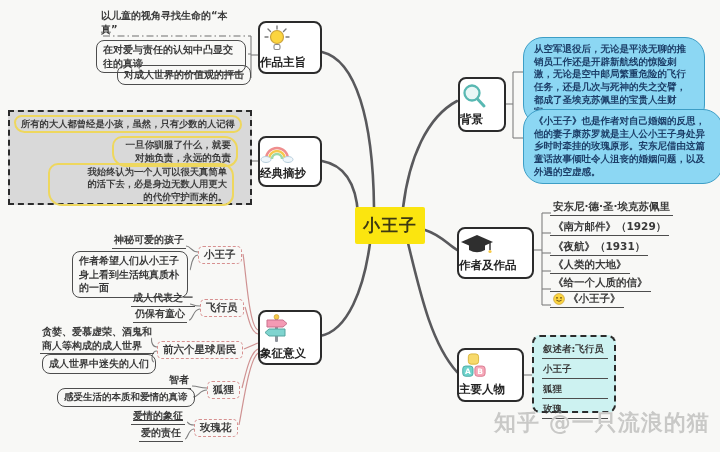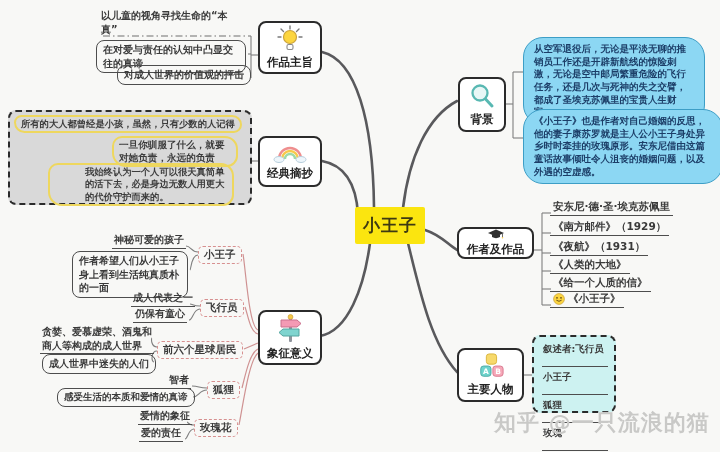--- a/index.html
+++ b/index.html
@@ -5,40 +5,40 @@
   html,body{margin:0;padding:0;}
   .canvas{position:relative;width:720px;height:452px;background:#f8f8f6;overflow:hidden;
           font-family:"DejaVu Sans","Liberation Sans",sans-serif;}
   .wires{position:absolute;left:0;top:0;pointer-events:none;}
   .wires path, .wires line{fill:none;}
   .main-wire{stroke:#59595c;stroke-width:2.6;stroke-linecap:round;}
   .thin{stroke:#7f7f7f;stroke-width:1.1;}
   .dd{stroke:#6f6f6f;stroke-width:1.2;stroke-dasharray:7 3 1.5 3;}
   .pkw{stroke:#cf9292;stroke-width:1.2;}
   .node{position:absolute;background:#fff;border:2px solid #2b2b2b;border-radius:8px;
-        display:flex;flex-direction:column;align-items:center;justify-content:center;gap:2px;box-sizing:border-box;}
+        display:flex;flex-direction:column;align-items:flex-start;justify-content:center;gap:2px;box-sizing:border-box;}
   .node .lbl{font-weight:700;font-size:11.5px;color:#222;white-space:nowrap;}
   .center{position:absolute;background:#fbe50f;display:flex;align-items:center;justify-content:center;
           border-radius:2px;}
   .center span{font-weight:700;font-size:17px;color:#3e3a12;letter-spacing:1px;}
   .leaf{position:absolute;font-weight:700;font-size:10px;line-height:1.35;color:#3a3a3a;box-sizing:border-box;}
   .u{border-bottom:1.5px solid #4d4d4d;padding:0 2px 1px;}
   .bx{border:1.3px solid #4d4d4d;border-radius:8px;padding:2px 6px;}
   .nw{white-space:nowrap;}
   .hl{border:2px solid #eed75e;border-radius:10px 13px 11px 14px;padding:1px 5px;color:#3c3c3c;
       font-weight:700;line-height:1.32;position:absolute;box-sizing:border-box;}
   .pklabel{position:absolute;border:1.5px dashed #d79090;border-radius:5px;padding:1px 5px;
            font-weight:700;font-size:10.5px;color:#3a3a3a;white-space:nowrap;}
-  .graybox{position:absolute;background:#d9d9d9;border:2px dashed #2b2b2b;border-radius:8px;box-sizing:border-box;}
+  .graybox{position:absolute;background:#d9d9d9;border:2px dashed #2b2b2b;border-radius:0;box-sizing:border-box;text-align:right;}
   .cyanbox{position:absolute;background:#cdf2f1;border:2px dashed #2b2b2b;border-radius:8px;box-sizing:border-box;
            padding:2px 8px;}
   .bubble{position:absolute;background:#8cd7f3;border:1.5px solid #3d9ec6;border-radius:20px;
           padding:5px 10px;font-weight:700;font-size:9.5px;line-height:1.33;color:#1c3e68;box-sizing:border-box;}
   .ritem{border-bottom:1.3px solid #4d4d4d;font-weight:700;font-size:9.5px;color:#3a3a3a;
-         width:64px;padding:3px 1px 10px;margin-top:1px;white-space:nowrap;}
+         width:64px;padding:3px 1px 2px;margin-top:1px;white-space:nowrap;}
   .work{position:absolute;left:550px;font-weight:700;font-size:10.5px;color:#3a3a3a;
         border-bottom:1.5px solid #4d4d4d;padding:0 3px 1px;white-space:nowrap;display:flex;align-items:center;gap:3px;}
   .wm{position:absolute;left:494px;top:408px;font-size:22px;font-weight:700;color:#c9c9c7;
       letter-spacing:1px;white-space:nowrap;text-shadow:0 0 1px #ffffff;}
 </style>
 </head>
 <body>
 
 <div class="canvas">
 
@@ -149,35 +149,35 @@
   <div class="pklabel" style="left:200px;top:299px;">飞行员</div>
 
   <div class="leaf u" style="left:40px;top:325px;width:114px;">贪婪、爱慕虚荣、酒鬼和商人等构成的成人世界</div>
   <div class="leaf bx nw" style="left:42px;top:354px;">成人世界中迷失的人们</div>
   <div class="pklabel" style="left:157px;top:341px;">前六个星球居民</div>
 
   <div class="leaf u nw" style="left:167px;top:373px;">智者</div>
   <div class="leaf bx nw" style="left:57px;top:388px;font-size:9.5px;">感受生活的本质和爱情的真谛</div>
   <div class="pklabel" style="left:207px;top:381px;">狐狸</div>
 
-  <div class="leaf u nw" style="left:138px;top:409px;">爱情的象征</div>
+  <div class="leaf u nw" style="left:131px;top:409px;text-decoration:underline;">爱情的象征</div>
   <div class="leaf u nw" style="left:139px;top:426px;">爱的责任</div>
   <div class="pklabel" style="left:194px;top:419px;">玫瑰花</div>
 
   <div class="node" style="left:458px;top:77px;width:48px;height:55px;">
     <svg width="28" height="28" viewBox="0 0 28 28">
       <circle cx="12" cy="11" r="7.5" fill="#e8f7f6" stroke="#58b8b2" stroke-width="2.3"></circle>
       <line x1="17.5" y1="17" x2="24" y2="24" stroke="#58b8b2" stroke-width="3" stroke-linecap="round"></line>
     </svg>
     <span class="lbl">背景</span>
   </div>
   <div class="bubble" style="left:523px;top:37px;width:182px;">从空军退役后，无论是平淡无聊的推销员工作还是开辟新航线的惊险刺激，无论是空中邮局繁重危险的飞行任务，还是几次与死神的失之交臂，都成了圣埃克苏佩里的宝贵人生财富。</div>
   <div class="bubble" style="left:523px;top:109px;width:200px;">《小王子》也是作者对自己婚姻的反思，他的妻子康苏罗就是主人公小王子身处异乡时时牵挂的玫瑰原形。安东尼借由这篇童话故事倾吐令人沮丧的婚姻问题，以及外遇的空虚感。</div>
 
-  <div class="node" style="left:457px;top:227px;width:77px;height:32px;">
+  <div class="node" style="left:457px;top:227px;width:77px;height:52px;">
     <svg width="36" height="22" viewBox="0 0 36 22">
       <polygon points="18,1 34,8 18,15 2,8" fill="#2f2f2f"></polygon>
       <path d="M10,11 L10,16 Q18,20.5 26,16 L26,11 Z" fill="#2f2f2f"></path>
       <line x1="31" y1="9" x2="31" y2="16" stroke="#2f2f2f" stroke-width="1.4"></line>
       <circle cx="31" cy="17.5" r="1.6" fill="#f7c948"></circle>
     </svg>
     <span class="lbl">作者及作品</span>
   </div>
   <div class="work" style="top:200px;">
       <span>安东尼·德·圣·埃克苏佩里</span>

